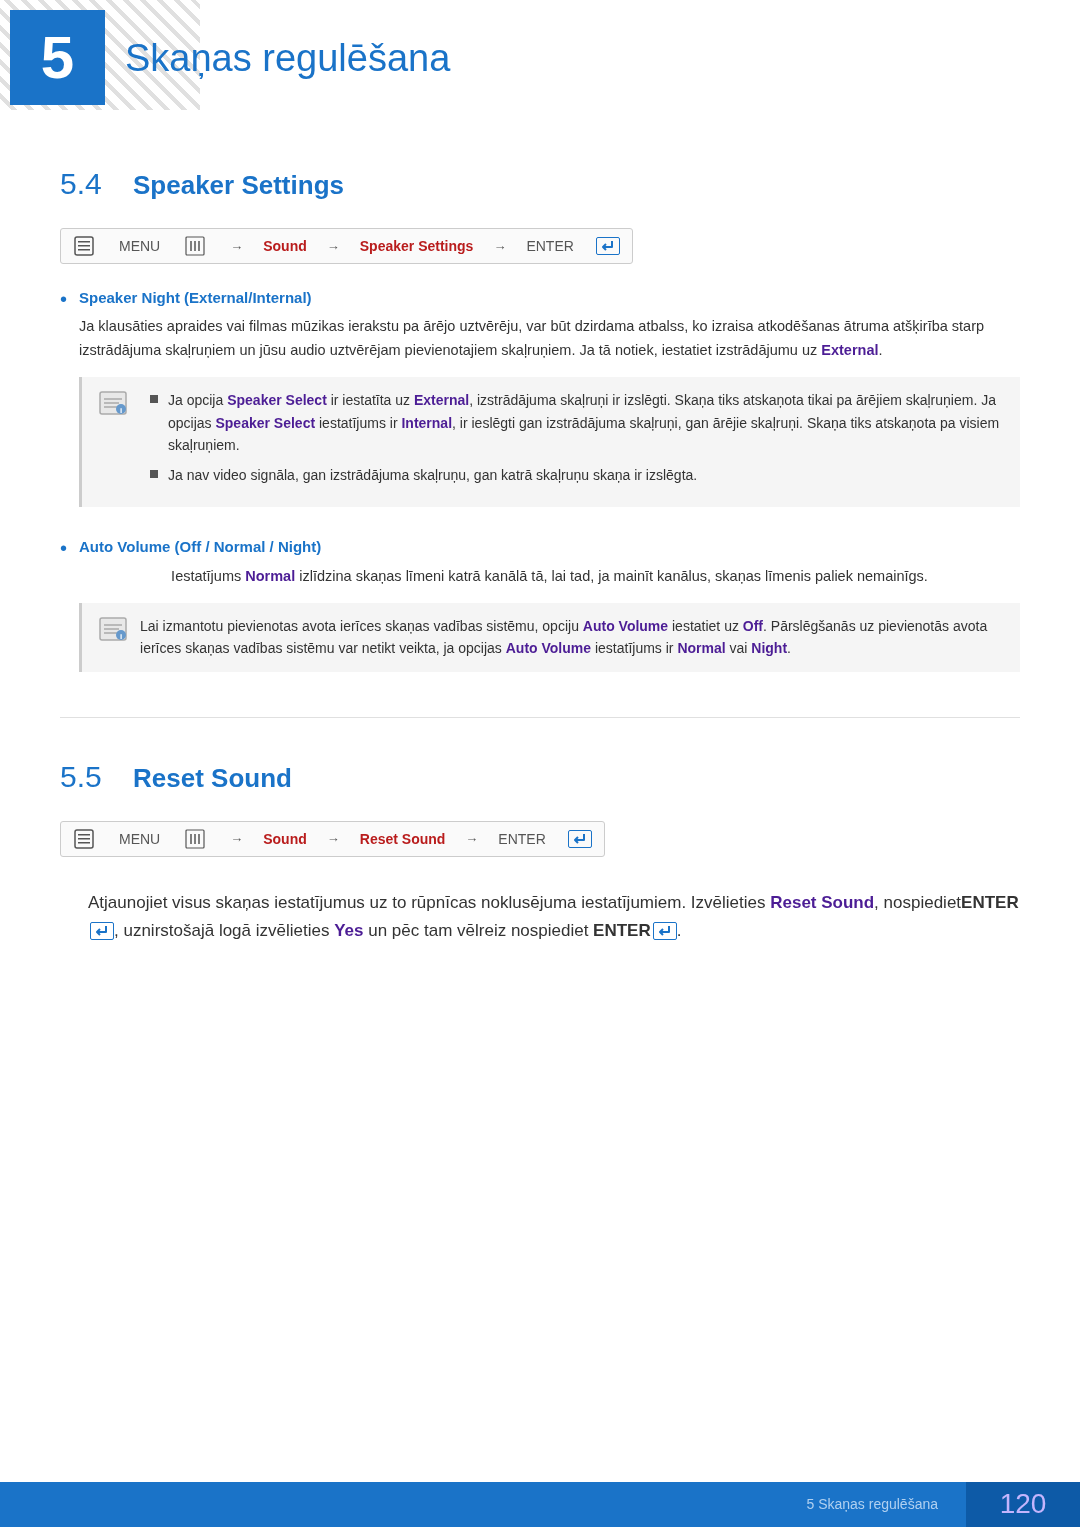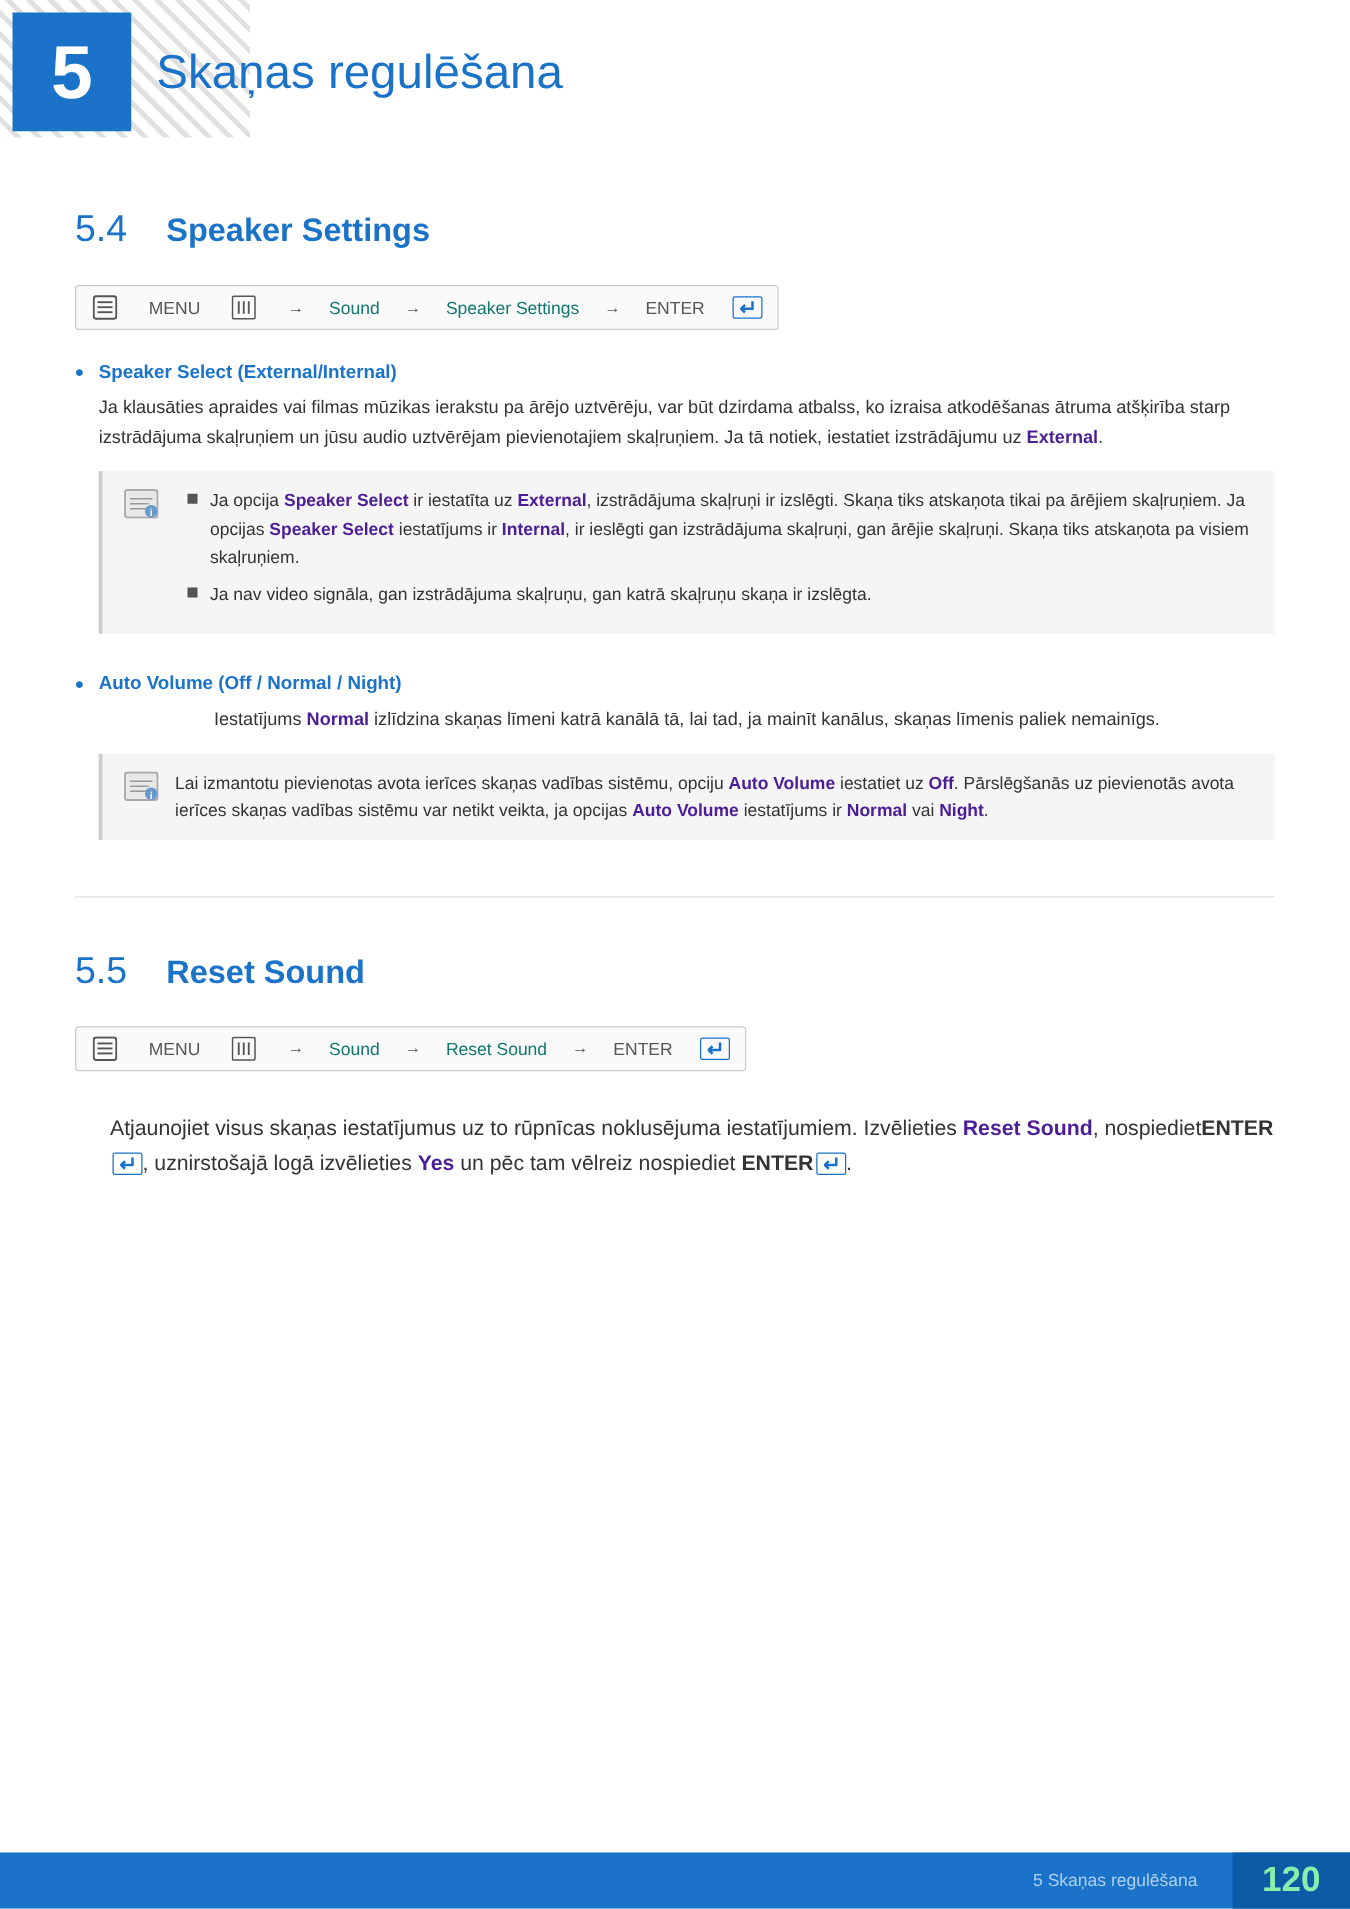--- a/index.html
+++ b/index.html
@@ -118,22 +118,22 @@
     }
     .menu-icon-svg {
       width: 20px;
       height: 20px;
     }
     .nav-arrow {
       color: #555;
       font-size: 13px;
     }
     .nav-text {
-      color: #0f766e;
-      font-weight: normal;
+      color: #b91c1c;
+      font-weight: bold;
       font-size: 14px;
     }
     .nav-label {
       color: #555;
       font-size: 14px;
     }
     .enter-icon {
       display: inline-flex;
       align-items: center;
       justify-content: center;
@@ -246,24 +246,24 @@
       justify-content: flex-end;
       padding-right: 0;
     }
     .footer-text {
       color: #b0d0f0;
       font-size: 14px;
       padding-right: 28px;
     }
     .footer-page {
       background: #0d5aa7;
-      color: #86efac;
+      color: #c4b5fd;
       font-size: 28px;
-      font-weight: bold;
-      width: 94px;
+      font-weight: normal;
+      width: 114px;
       height: 45px;
       display: flex;
       align-items: center;
       justify-content: center;
     }
 
     b, strong {
       font-weight: bold;
     }
     .blue-bold {
@@ -324,21 +324,21 @@
       </svg>
     </span>
   </div>
 
   
   <div class="bullet-section">
     <div class="bullet-item">
       <span class="bullet-dot">•</span>
       <div class="bullet-content">
         <div class="bullet-title">
-          <span>Speaker Select (External/Internal)</span>
+          <span>Speaker Night (External/Internal)</span>
         </div>
         <div class="bullet-body">
           Ja klausāties apraides vai filmas mūzikas ierakstu pa ārējo uztvērēju, var būt dzirdama atbalss, ko izraisa atkodēšanas ātruma atšķirība starp izstrādājuma skaļruņiem un jūsu audio uztvērējam pievienotajiem skaļruņiem. Ja tā notiek, iestatiet izstrādājumu uz <strong class="blue-bold">External</strong>.
         </div>
 
         <div class="note-box">
           <div class="note-icon">
             <svg width="28" height="24" viewBox="0 0 28 24" xmlns="http://www.w3.org/2000/svg">
               <rect x="1" y="1" width="26" height="22" rx="2" stroke="#aaa" stroke-width="1.5" fill="#e8e8e8"></rect>
               <line x1="5" y1="8" x2="23" y2="8" stroke="#999" stroke-width="1.2"></line>

